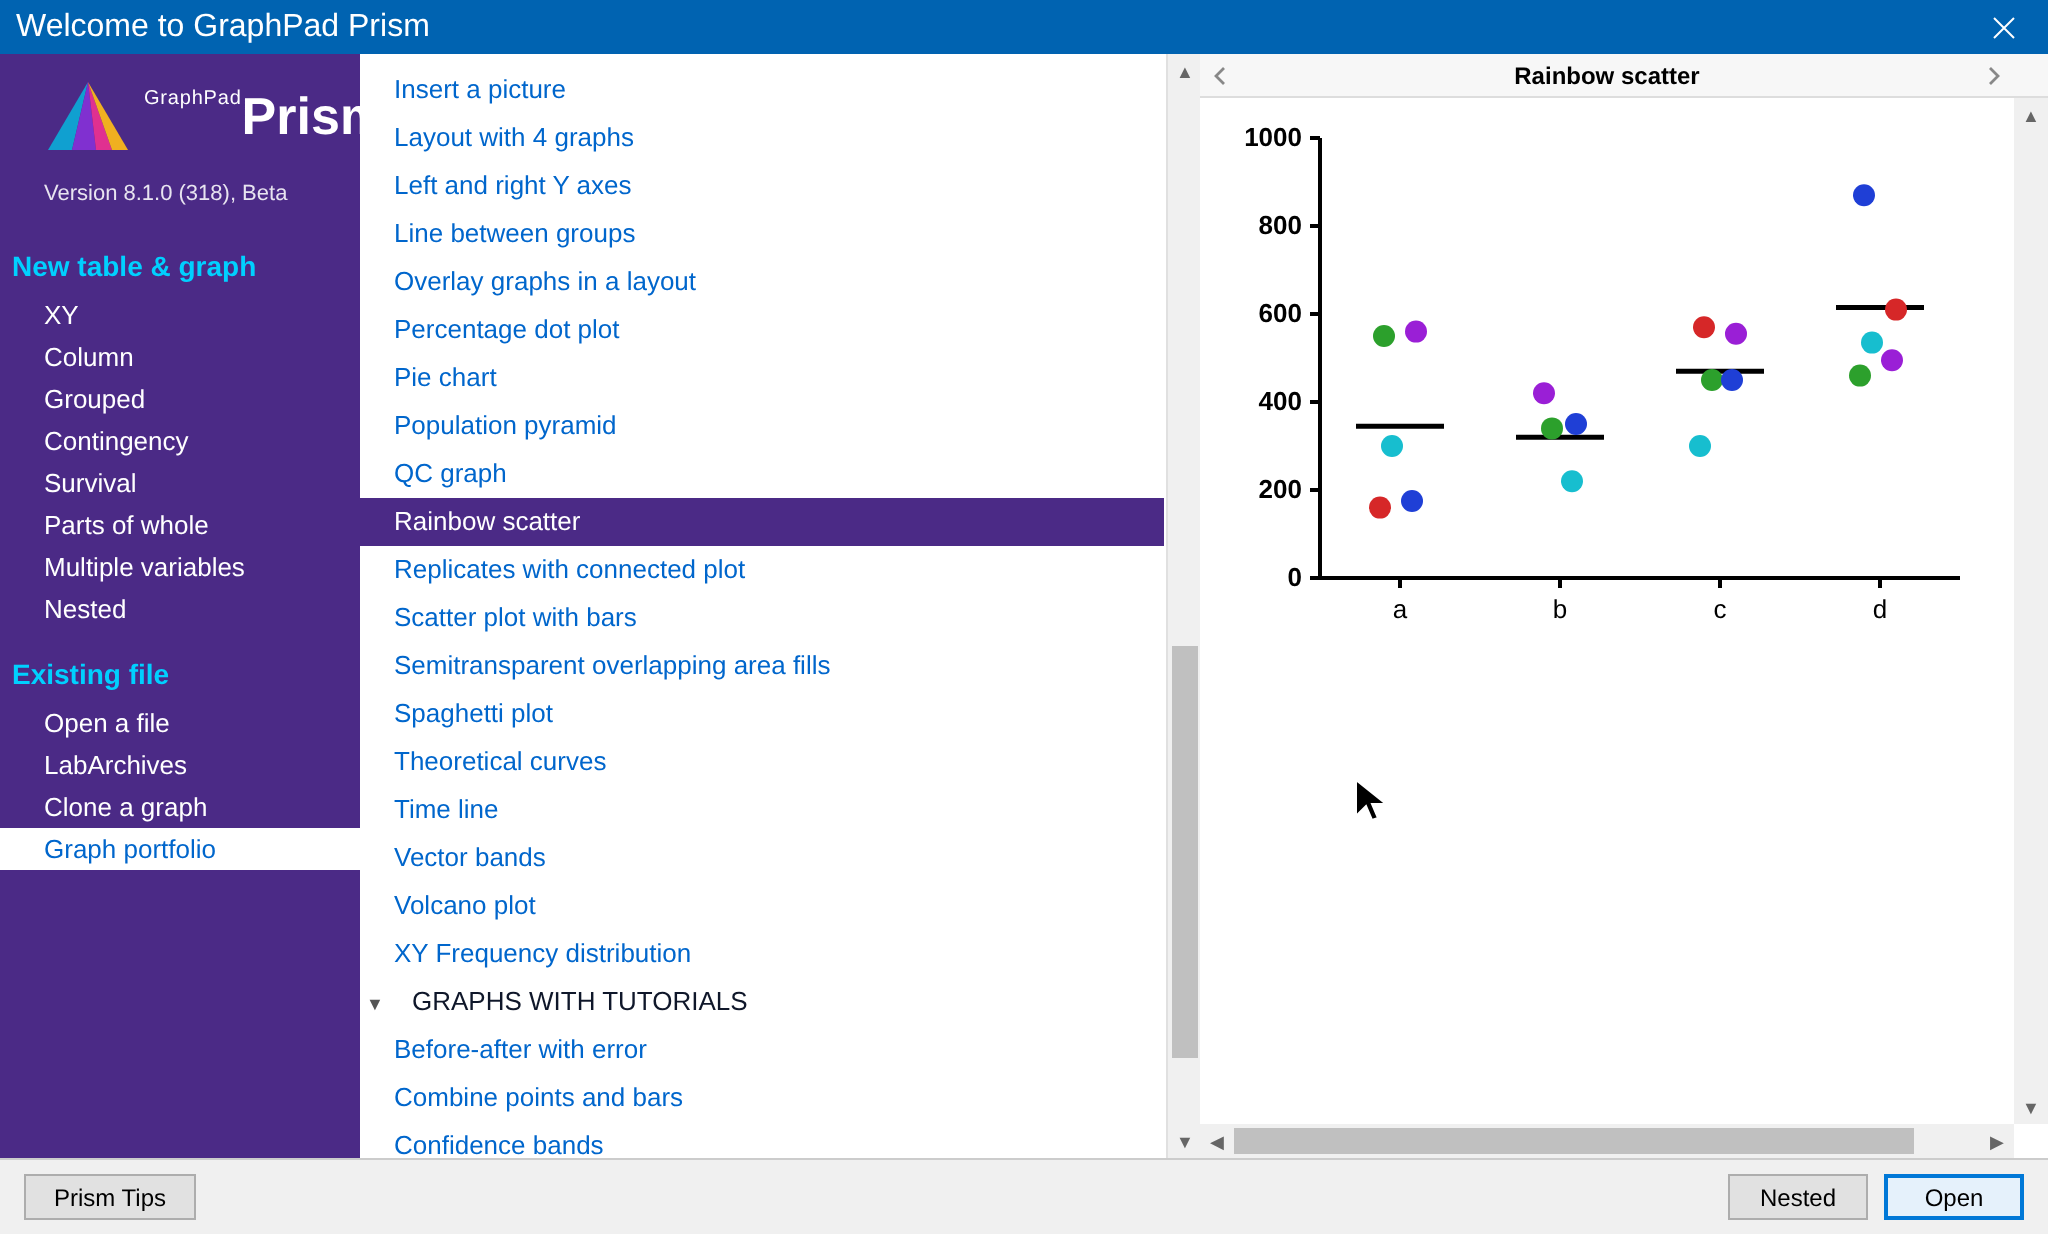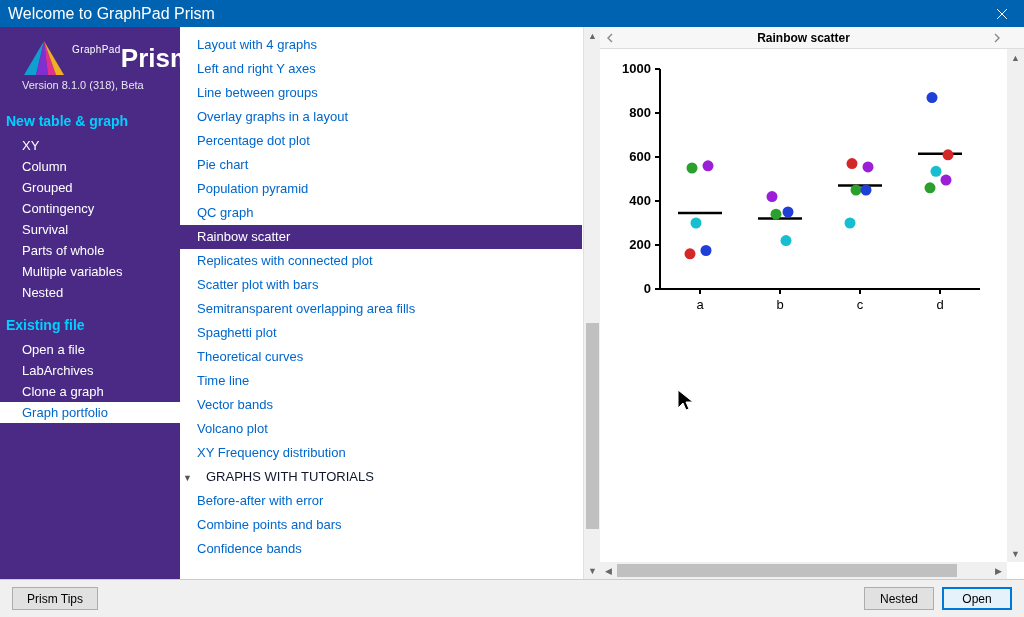--- a/index.html
+++ b/index.html
@@ -8,21 +8,21 @@
   .titlebar-text { font-size: 16px; }
   .close-btn { position: absolute; right: 0; top: 0; width: 45px; height: 27px; display: flex; align-items: center; justify-content: center; font-size: 14px; }
   .main { display: flex; width: 1024px; height: 552px; }
   .sidebar { width: 180px; background: #4b2a86; color: #fff; padding: 12px 0 0 0; flex-shrink: 0; }
   .logo-area { padding: 0 16px 8px 22px; }
   .logo-row { display: flex; align-items: center; gap: 6px; }
   .logo-triangle { position: relative; width: 44px; height: 38px; }
   .logo-text { display: flex; flex-direction: row; line-height: 1; }
   .logo-graphpad { font-size: 10px; letter-spacing: 0.4px; text-align: right; }
   .logo-prism { font-size: 26px; font-weight: 700; }
-  .version { font-size: 11px; color: #e8e4f0; margin-top: 2px; }
+  .version { font-size: 11px; color: #e8e4f0; margin-top: 14px; }
   .section-head { color: #00d0ff; font-weight: 600; font-size: 14px; padding: 14px 6px 6px 6px; }
   .side-item { padding: 3px 6px 3px 22px; font-size: 13px; color: #fff; cursor: pointer; }
   .side-item.selected { background: #fff; color: #0066cc; }
   .center { width: 420px; background: #fff; position: relative; flex-shrink: 0; }
   .list-container { position: absolute; top: 0; left: 0; right: 18px; bottom: 0; overflow: hidden; padding-top: 6px; }
   .list-item { padding: 2px 6px 2px 17px; color: #0066cc; cursor: pointer; font-size: 13px; line-height: 20px; }
   .list-item.group-head { color: #0f172a; font-weight: 400; padding-left: 26px; position: relative; }
   .list-item.group-head::before { content: "▼"; position: absolute; left: 3px; top: 3px; font-size: 9px; color: #555; }
   .list-item.selected { background: #4b2a86; color: #fff; }
   .center-scrollbar { position: absolute; right: 0; top: 0; width: 17px; height: 100%; background: #f0f0f0; border-left: 1px solid #e0e0e0; }
@@ -94,20 +94,21 @@
 
     <div class="section-head">Existing file</div>
     <div class="side-item">Open a file</div>
     <div class="side-item">LabArchives</div>
     <div class="side-item">Clone a graph</div>
     <div class="side-item selected">Graph portfolio</div>
   </div>
 
   <div class="center">
     <div class="list-container">
+      <div class="list-item">Insert a picture</div>
       <div class="list-item">Layout with 4 graphs</div>
       <div class="list-item">Left and right Y axes</div>
       <div class="list-item">Line between groups</div>
       <div class="list-item">Overlay graphs in a layout</div>
       <div class="list-item">Percentage dot plot</div>
       <div class="list-item">Pie chart</div>
       <div class="list-item">Population pyramid</div>
       <div class="list-item">QC graph</div>
       <div class="list-item selected">Rainbow scatter</div>
       <div class="list-item">Replicates with connected plot</div>

